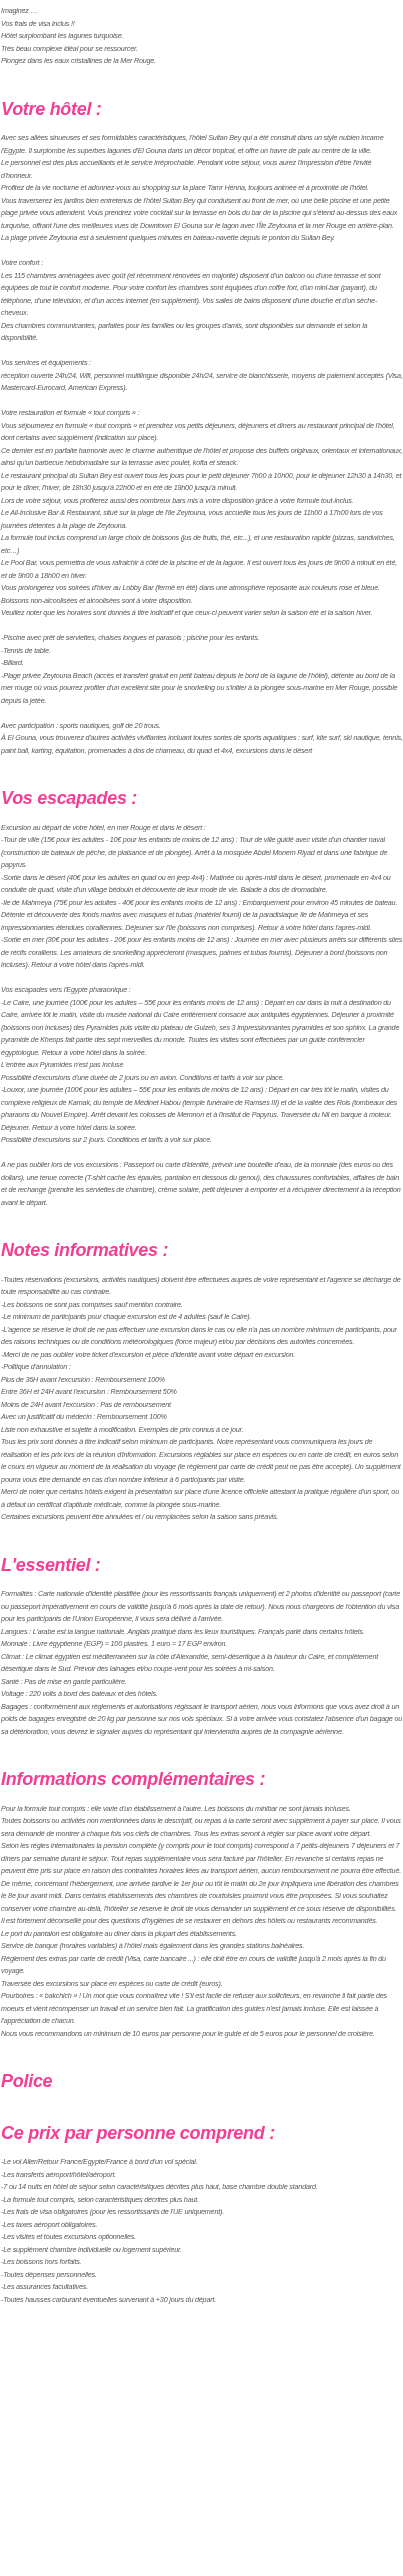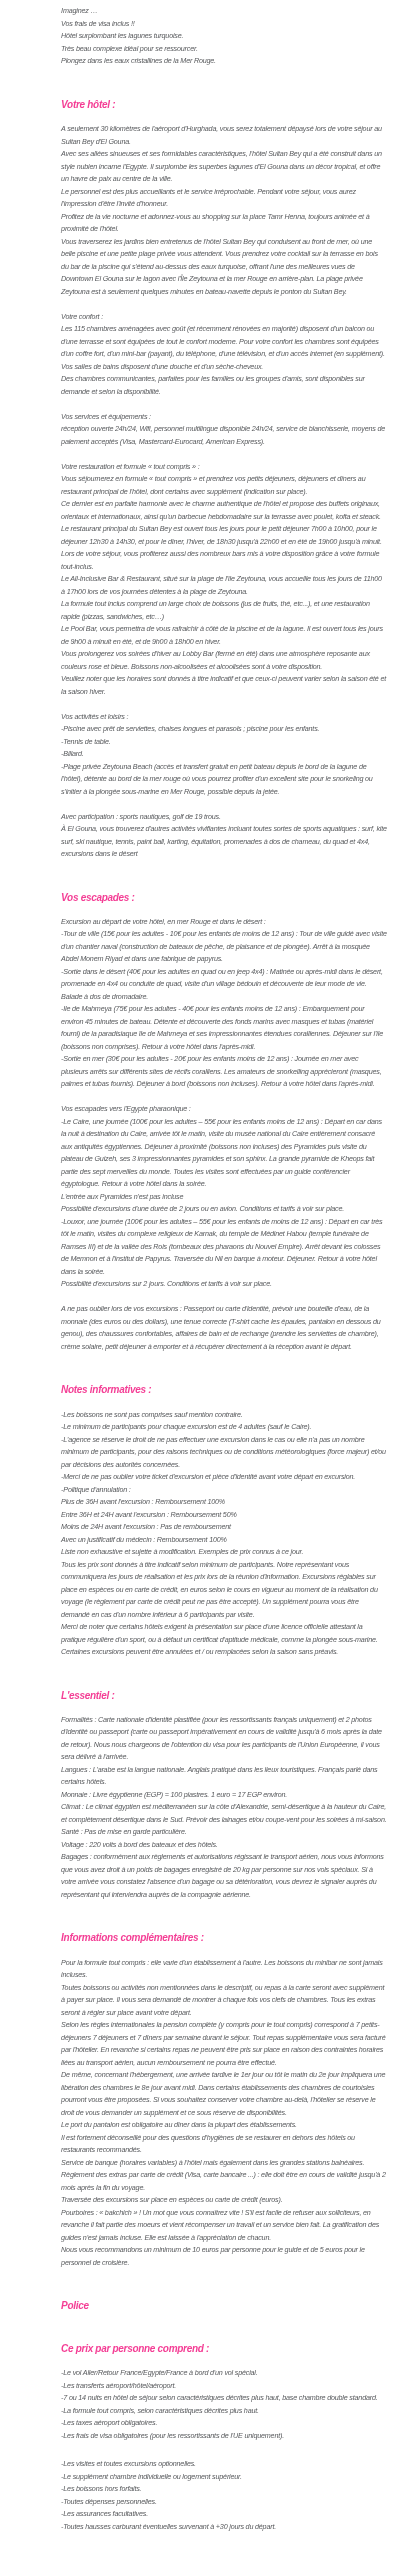--- a/index.html
+++ b/index.html
@@ -17,24 +17,24 @@
     font-family:"Liberation Sans", sans-serif;
   }
   .doc{
     padding:5.3px 1.1px 21px 1.1px;
     color:var(--text-color);
     font-style:italic;
     font-size:7.2px;
     line-height:12.5px;
     letter-spacing:-0.2px;
   }
-  .doc section{margin:16px;padding-left:44px;}
+  .doc section{margin:0;}
   .doc h2{
     color:var(--heading-color);
-    font-size:10px;
+    font-size:18px;
     font-weight:bold;
     letter-spacing:-0.3px;
     line-height:1.15;
     margin:31px 0 12.8px 0;
   }
   .doc section:first-child{margin-top:0;}
   .doc p{margin:0;}
 </style>
 </head>
 <body>
@@ -42,21 +42,20 @@
 <main class="doc">
     <section>
       <p>Imaginez …</p>
       <p>Vos frais de visa inclus !!</p>
       <p>Hôtel surplombant les lagunes turquoise.</p>
       <p>Très beau complexe idéal pour se ressourcer.</p>
       <p>Plongez dans les eaux cristallines de la Mer Rouge.</p>
     </section>
     <section>
       <h2>Votre hôtel :</h2>
-      <p>A seulement 30 kilomètres de l'aéroport d'Hurghada, vous serez totalement dépaysé lors de votre séjour au Sultan Bey d'El Gouna.</p>
       <p>Avec ses allées sinueuses et ses formidables caractéristiques, l'hôtel Sultan Bey qui a été construit dans un style nubien incarne l'Egypte. Il surplombe les superbes lagunes d'El Gouna dans un décor tropical, et offre un havre de paix au centre de la ville.</p>
       <p>Le personnel est des plus accueillants et le service irréprochable. Pendant votre séjour, vous aurez l'impression d'être l'invité d'honneur.</p>
       <p>Profitez de la vie nocturne et adonnez-vous au shopping sur la place Tamr Henna, toujours animée et à proximité de l'hôtel.</p>
       <p>Vous traverserez les jardins bien entretenus de l'hôtel Sultan Bey qui conduisent au front de mer, où une belle piscine et une petite plage privée vous attendent. Vous prendrez votre cocktail sur la terrasse en bois du bar de la piscine qui s'étend au-dessus des eaux turquoise, offrant l'une des meilleures vues de Downtown El Gouna sur le lagon avec l'Île Zeytouna et la mer Rouge en arrière-plan. La plage privée Zeytouna est à seulement quelques minutes en bateau-navette depuis le ponton du Sultan Bey.</p>
       <p>&nbsp;</p>
       <p>Votre confort :</p>
       <p>Les 115 chambres aménagées avec goût (et récemment rénovées en majorité) disposent d'un balcon ou d'une terrasse et sont équipées de tout le confort moderne. Pour votre confort les chambres sont équipées d'un coffre fort, d'un mini-bar (payant), du téléphone, d'une télévision, et d'un accès internet (en supplément). Vos salles de bains disposent d'une douche et d'un sèche-cheveux.</p>
       <p>Des chambres communicantes, parfaites pour les familles ou les groupes d'amis, sont disponibles sur demande et selon la disponibilité.</p>
       <p>&nbsp;</p>
       <p>Vos services et équipements :</p>
@@ -66,27 +65,26 @@
       <p>Vous séjournerez en formule « tout compris » et prendrez vos petits déjeuners, déjeuners et dîners au restaurant principal de l'hôtel, dont certains avec supplément (indication sur place).</p>
       <p>Ce dernier est en parfaite harmonie avec le charme authentique de l'hôtel et propose des buffets originaux, orientaux et internationaux, ainsi qu'un barbecue hebdomadaire sur la terrasse avec poulet, kofta et steack.</p>
       <p>Le restaurant principal du Sultan Bey est ouvert tous les jours pour le petit déjeuner 7h00 à 10h00, pour le déjeuner 12h30 à 14h30, et pour le dîner, l'hiver, de 18h30 jusqu'à 22h00 et en été de 19h00 jusqu'à minuit.</p>
       <p>Lors de votre séjour, vous profiterez aussi des nombreux bars mis à votre disposition grâce à votre formule tout-inclus.</p>
       <p>Le All-Inclusive Bar &amp; Restaurant, situé sur la plage de l'île Zeytouna, vous accueille tous les jours de 11h00 à 17h00 lors de vos journées détentes à la plage de Zeytouna.</p>
       <p>La formule tout inclus comprend un large choix de boissons (jus de fruits, thé, etc...), et une restauration rapide (pizzas, sandwiches, etc…)</p>
       <p>Le Pool Bar, vous permettra de vous rafraichir à côté de la piscine et de la lagune. Il est ouvert tous les jours de 9h00 à minuit en été, et de 9h00 à 18h00 en hiver.</p>
       <p>Vous prolongerez vos soirées d'hiver au Lobby Bar (fermé en été) dans une atmosphère reposante aux couleurs rose et bleue. Boissons non-alcoolisées et alcoolisées sont à votre disposition.</p>
       <p>Veuillez noter que les horaires sont donnés à titre indicatif et que ceux-ci peuvent varier selon la saison été et la saison hiver.</p>
       <p>&nbsp;</p>
-      <p>Vos activités et loisirs :</p>
       <p>-Piscine avec prêt de serviettes, chaises longues et parasols ; piscine pour les enfants.</p>
       <p>-Tennis de table.</p>
       <p>-Billard.</p>
       <p>-Plage privée Zeytouna Beach (accès et transfert gratuit en petit bateau depuis le bord de la lagune de l'hôtel), détente au bord de la mer rouge où vous pourrez profiter d'un excellent site pour le snorkeling ou s'initier à la plongée sous-marine en Mer Rouge, possible depuis la jetée.</p>
       <p>&nbsp;</p>
-      <p>Avec participation : sports nautiques, golf de 19 trous.</p>
+      <p>Avec participation : sports nautiques, golf de 20 trous.</p>
       <p>À El Gouna, vous trouverez d'autres activités vivifiantes incluant toutes sortes de sports aquatiques : surf, kite surf, ski nautique, tennis, paint ball, karting, équitation, promenades à dos de chameau, du quad et 4x4, excursions dans le désert</p>
     </section>
     <section>
       <h2>Vos escapades :</h2>
       <p>Excursion au départ de votre hôtel, en mer Rouge et dans le désert :</p>
       <p>-Tour de ville (15€ pour les adultes - 10€ pour les enfants de moins de 12 ans) : Tour de ville guidé avec visite d'un chantier naval (construction de bateaux de pêche, de plaisance et de plongée). Arrêt à la mosquée Abdel Monem Riyad et dans une fabrique de papyrus.</p>
       <p>-Sortie dans le désert (40€ pour les adultes en quad ou en jeep 4x4) : Matinée ou après-midi dans le désert, promenade en 4x4 ou conduite de quad, visite d'un village bédouin et découverte de leur mode de vie. Balade à dos de dromadaire.</p>
       <p>-Ile de Mahmeya (75€ pour les adultes - 40€ pour les enfants moins de 12 ans) : Embarquement pour environ 45 minutes de bateau. Détente et découverte des fonds marins avec masques et tubas (matériel fourni) de la paradisiaque île de Mahmeya et ses impressionnantes étendues coralliennes. Déjeuner sur l'île (boissons non comprises). Retour à votre hôtel dans l'après-midi.</p>
       <p>-Sortie en mer (30€ pour les adultes - 20€ pour les enfants moins de 12 ans) : Journée en mer avec plusieurs arrêts sur différents sites de récifs coralliens. Les amateurs de snorkelling apprécieront (masques, palmes et tubas fournis). Déjeuner à bord (boissons non incluses). Retour à votre hôtel dans l'après-midi.</p>
       <p>&nbsp;</p>
@@ -94,20 +92,21 @@
       <p>-Le Caire, une journée (100€ pour les adultes – 55€ pour les enfants moins de 12 ans) : Départ en car dans la nuit à destination du Caire, arrivée tôt le matin, visite du musée national du Caire entièrement consacré aux antiquités égyptiennes. Déjeuner à proximité (boissons non incluses) des Pyramides puis visite du plateau de Guizeh, ses 3 impressionnantes pyramides et son sphinx. La grande pyramide de Kheops fait partie des sept merveilles du monde. Toutes les visites sont effectuées par un guide conférencier égyptologue. Retour à votre hôtel dans la soirée.</p>
       <p>L'entrée aux Pyramides n'est pas incluse</p>
       <p>Possibilité d'excursions d'une durée de 2 jours ou en avion. Conditions et tarifs à voir sur place.</p>
       <p>-Louxor, une journée (100€ pour les adultes – 55€ pour les enfants de moins de 12 ans) : Départ en car très tôt le matin, visites du complexe religieux de Karnak, du temple de Médinet Habou (temple funéraire de Ramses III) et de la vallée des Rois (tombeaux des pharaons du Nouvel Empire). Arrêt devant les colosses de Memnon et à l'institut de Papyrus. Traversée du Nil en barque à moteur. Déjeuner. Retour à votre hôtel dans la soirée.</p>
       <p>Possibilité d'excursions sur 2 jours. Conditions et tarifs à voir sur place.</p>
       <p>&nbsp;</p>
       <p>A ne pas oublier lors de vos excursions : Passeport ou carte d'identité, prévoir une bouteille d'eau, de la monnaie (des euros ou des dollars), une tenue correcte (T-shirt cache les épaules, pantalon en dessous du genou), des chaussures confortables, affaires de bain et de rechange (prendre les serviettes de chambre), crème solaire, petit déjeuner à emporter et à récupérer directement à la réception avant le départ.</p>
     </section>
     <section>
       <h2>Notes informatives :</h2>
+      <p>-Toutes réservations (excursions, activités nautiques) doivent être effectuées auprès de votre représentant et l'agence se décharge de toute responsabilité au cas contraire.</p>
       <p>-Les boissons ne sont pas comprises sauf mention contraire.</p>
       <p>-Le minimum de participants pour chaque excursion est de 4 adultes (sauf le Caire).</p>
       <p>-L'agence se réserve le droit de ne pas effectuer une excursion dans le cas ou elle n'a pas un nombre minimum de participants, pour des raisons techniques ou de conditions météorologiques (force majeur) et/ou par décisions des autorités concernées.</p>
       <p>-Merci de ne pas oublier votre ticket d'excursion et pièce d'identité avant votre départ en excursion.</p>
       <p>-Politique d'annulation :</p>
       <p>Plus de 36H avant l'excursion : Remboursement 100%</p>
       <p>Entre 36H et 24H avant l'excursion : Remboursement 50%</p>
       <p>Moins de 24H avant l'excursion : Pas de remboursement</p>
       <p>Avec un justificatif du médecin : Remboursement 100%</p>
       <p>Liste non exhaustive et sujette à modification. Exemples de prix connus à ce jour.</p>
@@ -124,39 +123,39 @@
       <p>Santé : Pas de mise en garde particulière.</p>
       <p>Voltage : 220 volts à bord des bateaux et des hôtels.</p>
       <p>Bagages : conformément aux règlements et autorisations régissant le transport aérien, nous vous informons que vous avez droit à un poids de bagages enregistré de 20 kg par personne sur nos vols spéciaux. Si à votre arrivée vous constatez l'absence d'un bagage ou sa détérioration, vous devrez le signaler auprès du représentant qui interviendra auprès de la compagnie aérienne.</p>
     </section>
     <section>
       <h2>Informations complémentaires :</h2>
       <p>Pour la formule tout compris : elle varie d'un établissement à l'autre. Les boissons du minibar ne sont jamais incluses.</p>
       <p>Toutes boissons ou activités non mentionnées dans le descriptif, ou repas à la carte seront avec supplément à payer sur place. Il vous sera demandé de montrer à chaque fois vos clefs de chambres. Tous les extras seront à régler sur place avant votre départ.</p>
       <p>Selon les règles internationales la pension complète (y compris pour le tout compris) correspond à 7 petits-déjeuners 7 déjeuners et 7 dîners par semaine durant le séjour. Tout repas supplémentaire vous sera facturé par l'hôtelier. En revanche si certains repas ne peuvent être pris sur place en raison des contraintes horaires liées au transport aérien, aucun remboursement ne pourra être effectué.</p>
       <p>De même, concernant l'hébergement, une arrivée tardive le 1er jour ou tôt le matin du 2e jour impliquera une libération des chambres le 8e jour avant midi. Dans certains établissements des chambres de courtoisies pourront vous être proposées. Si vous souhaitez conserver votre chambre au-delà, l'hôtelier se réserve le droit de vous demander un supplément et ce sous réserve de disponibilités.</p>
+      <p>Il est fortement déconseillé pour des questions d'hygiènes de se restaurer en dehors des hôtels ou restaurants recommandés.</p>
       <p>Le port du pantalon est obligatoire au dîner dans la plupart des établissements.</p>
-      <p>Il est fortement déconseillé pour des questions d'hygiènes de se restaurer en dehors des hôtels ou restaurants recommandés.</p>
       <p>Service de banque (horaires variables) à l'hôtel mais également dans les grandes stations balnéaires.</p>
       <p>Règlement des extras par carte de crédit (Visa, carte bancaire ...) : elle doit être en cours de validité jusqu'à 2 mois après la fin du voyage.</p>
       <p>Traversée des excursions sur place en espèces ou carte de crédit (euros).</p>
       <p>Pourboires : « bakchich » ! Un mot que vous connaîtrez vite ! S'il est facile de refuser aux solliciteurs, en revanche il fait partie des moeurs et vient récompenser un travail et un service bien fait. La gratification des guides n'est jamais incluse. Elle est laissée à l'appréciation de chacun.</p>
       <p>Nous vous recommandons un minimum de 10 euros par personne pour le guide et de 5 euros pour le personnel de croisière.</p>
     </section>
     <section>
       <h2>Police</h2>
     </section>
     <section>
       <h2>Ce prix par personne comprend :</h2>
       <p>-Le vol Aller/Retour France/Egypte/France à bord d'un vol spécial.</p>
       <p>-Les transferts aéroport/hôtel/aéroport.</p>
       <p>-7 ou 14 nuits en hôtel de séjour selon caractéristiques décrites plus haut, base chambre double standard.</p>
       <p>-La formule tout compris, selon caractéristiques décrites plus haut.</p>
+      <p>-Les frais de visa obligatoires (pour les ressortissants de l'UE uniquement).</p>
       <p>-Les taxes aéroport obligatoires.</p>
-      <p>-Les frais de visa obligatoires (pour les ressortissants de l'UE uniquement).</p>
     </section>
     <section>
       <p>-Les visites et toutes excursions optionnelles.</p>
       <p>-Le supplément chambre individuelle ou logement supérieur.</p>
       <p>-Les boissons hors forfaits.</p>
       <p>-Toutes dépenses personnelles.</p>
       <p>-Les assurances facultatives.</p>
       <p>-Toutes hausses carburant éventuelles survenant à +30 jours du départ.</p>
     </section>
   </main>

